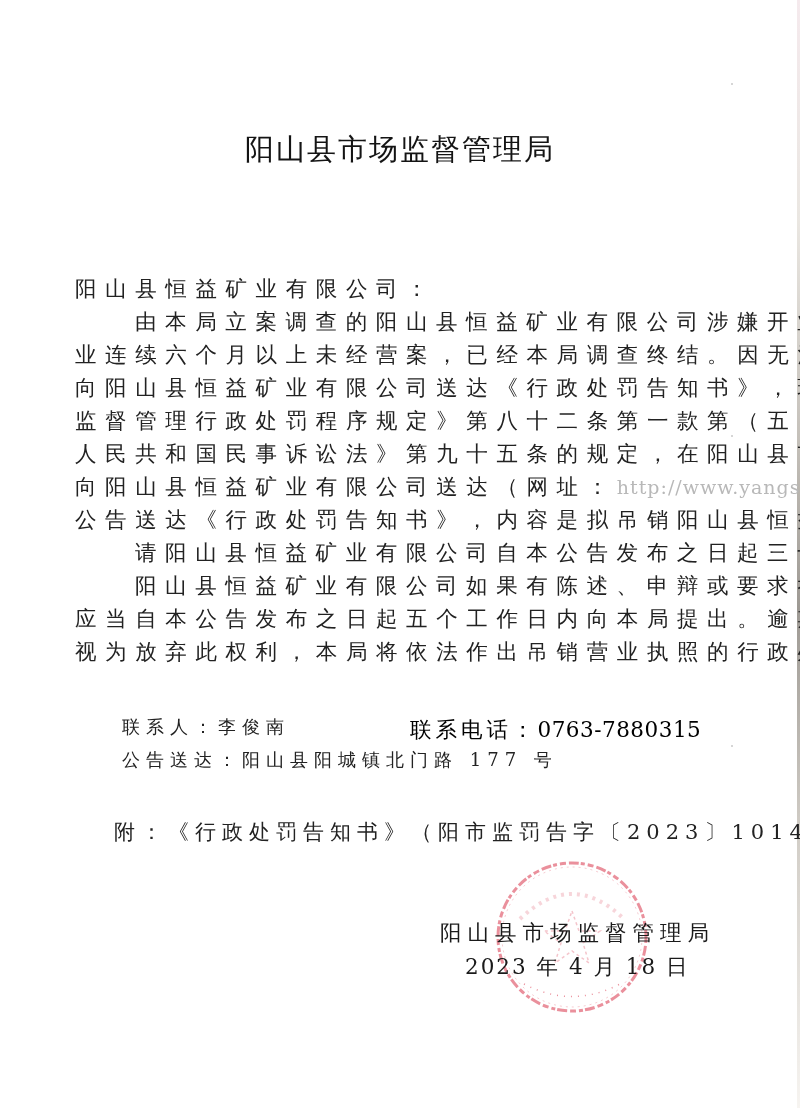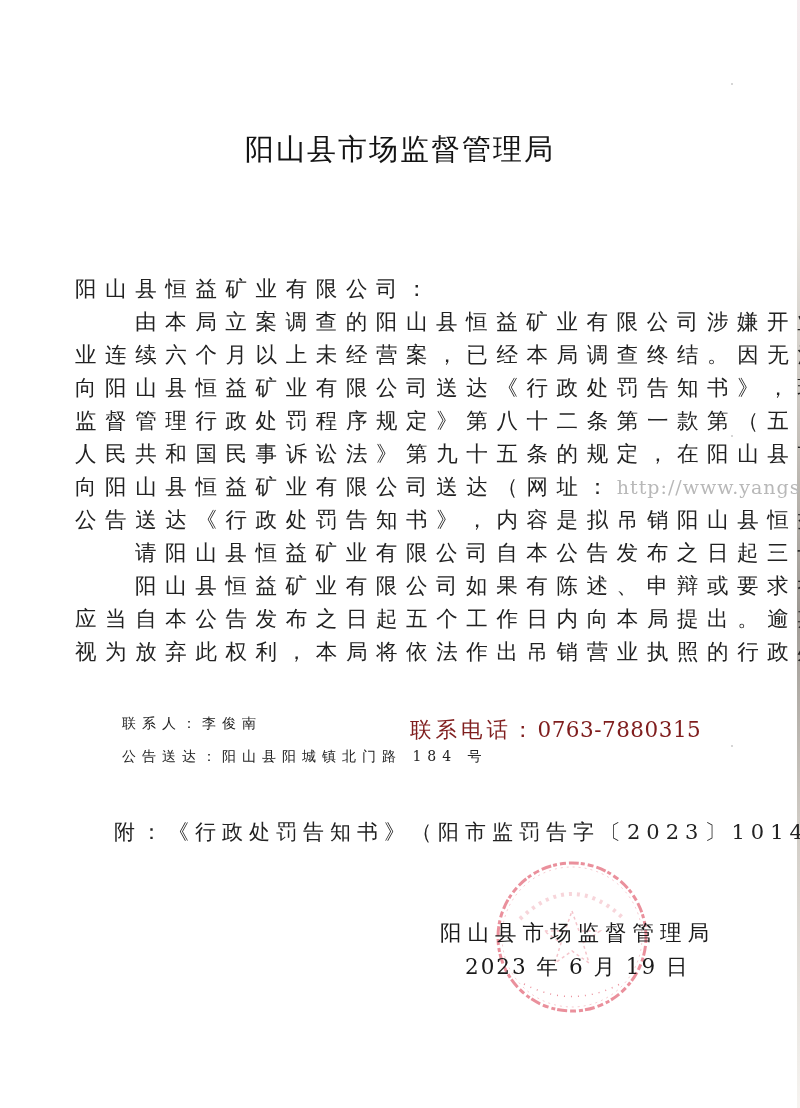--- a/index.html
+++ b/index.html
@@ -59,31 +59,31 @@
       padding-left: 60px;
     }
     .faded {
       color: #b8b8b8;
       letter-spacing: 1px;
       font-size: 19px;
     }
     .contact-row {
       position: absolute;
       left: 122px;
-      font-size: 14px;
+      font-size: 18px;
       letter-spacing: 6px;
       color: #222222;
       white-space: nowrap;
     }
     .contact-phone {
       position: absolute;
       left: 410px;
       font-size: 21.5px;
       letter-spacing: 4px;
-      color: #7f1d1d;
+      color: #000000;
       white-space: nowrap;
     }
     .attachment {
       position: absolute;
       top: 818px;
       left: 114px;
       font-size: 21px;
       letter-spacing: 6px;
       color: #222222;
       white-space: nowrap;
@@ -145,31 +145,31 @@
   </div>
 </div>
 
 <div class="contact-row" style="top:715px;">
   <span>联系人：</span><span>李俊南</span>
 </div>
 <div class="contact-phone" style="top:715px;">
   <span>联系电话：</span><span style="letter-spacing:0.5px;">0763-7880315</span>
 </div>
 <div class="contact-row" style="top:748px;">
-  <span>公告送达：</span><span>阳山县阳城镇北门路 184 号</span>
+  <span>公告送达：</span><span>阳山县阳城镇北门路 177 号</span>
 </div>
 
 <div class="attachment">附：《行政处罚告知书》（阳市监罚告字〔2023〕1014 号）</div>
 
 <svg class="seal" viewBox="0 0 156 156" xmlns="http://www.w3.org/2000/svg">
   <circle cx="78" cy="78" r="74" fill="none" stroke="#d9354a" stroke-width="3" stroke-dasharray="6 3 10 2 4 3" opacity="0.55"></circle>
   <circle cx="78" cy="78" r="70" fill="none" stroke="#e56b7b" stroke-width="1" stroke-dasharray="2 4" opacity="0.35"></circle>
   <polygon points="78,52 85,72 106,72 89,84 95,104 78,92 61,104 67,84 50,72 71,72" fill="none" stroke="#e0566a" stroke-width="1.5" stroke-dasharray="3 3" opacity="0.35"></polygon>
   <path d="M26 60 Q78 10 130 60" fill="none" stroke="#e0566a" stroke-width="4" stroke-dasharray="3 5" opacity="0.25"></path>
   <path d="M30 125 Q78 150 126 125" fill="none" stroke="#d9354a" stroke-width="1.5" stroke-dasharray="1 6" opacity="0.55"></path>
 </svg>
 
 <div class="signature" style="top:918px;">阳山县市场监督管理局</div>
-<div class="signature" style="top:952px; left:465px; letter-spacing:2px;">2023 年 6 月 19 日</div>
+<div class="signature" style="top:952px; left:465px; letter-spacing:2px;">2023 年 4 月 18 日</div>
 
 <span class="dot" style="left:731px; top:83px;"></span>
 <span class="dot" style="left:731px; top:435px;"></span>
 <span class="dot" style="left:731px; top:745px;"></span>
 
 </body></html>

